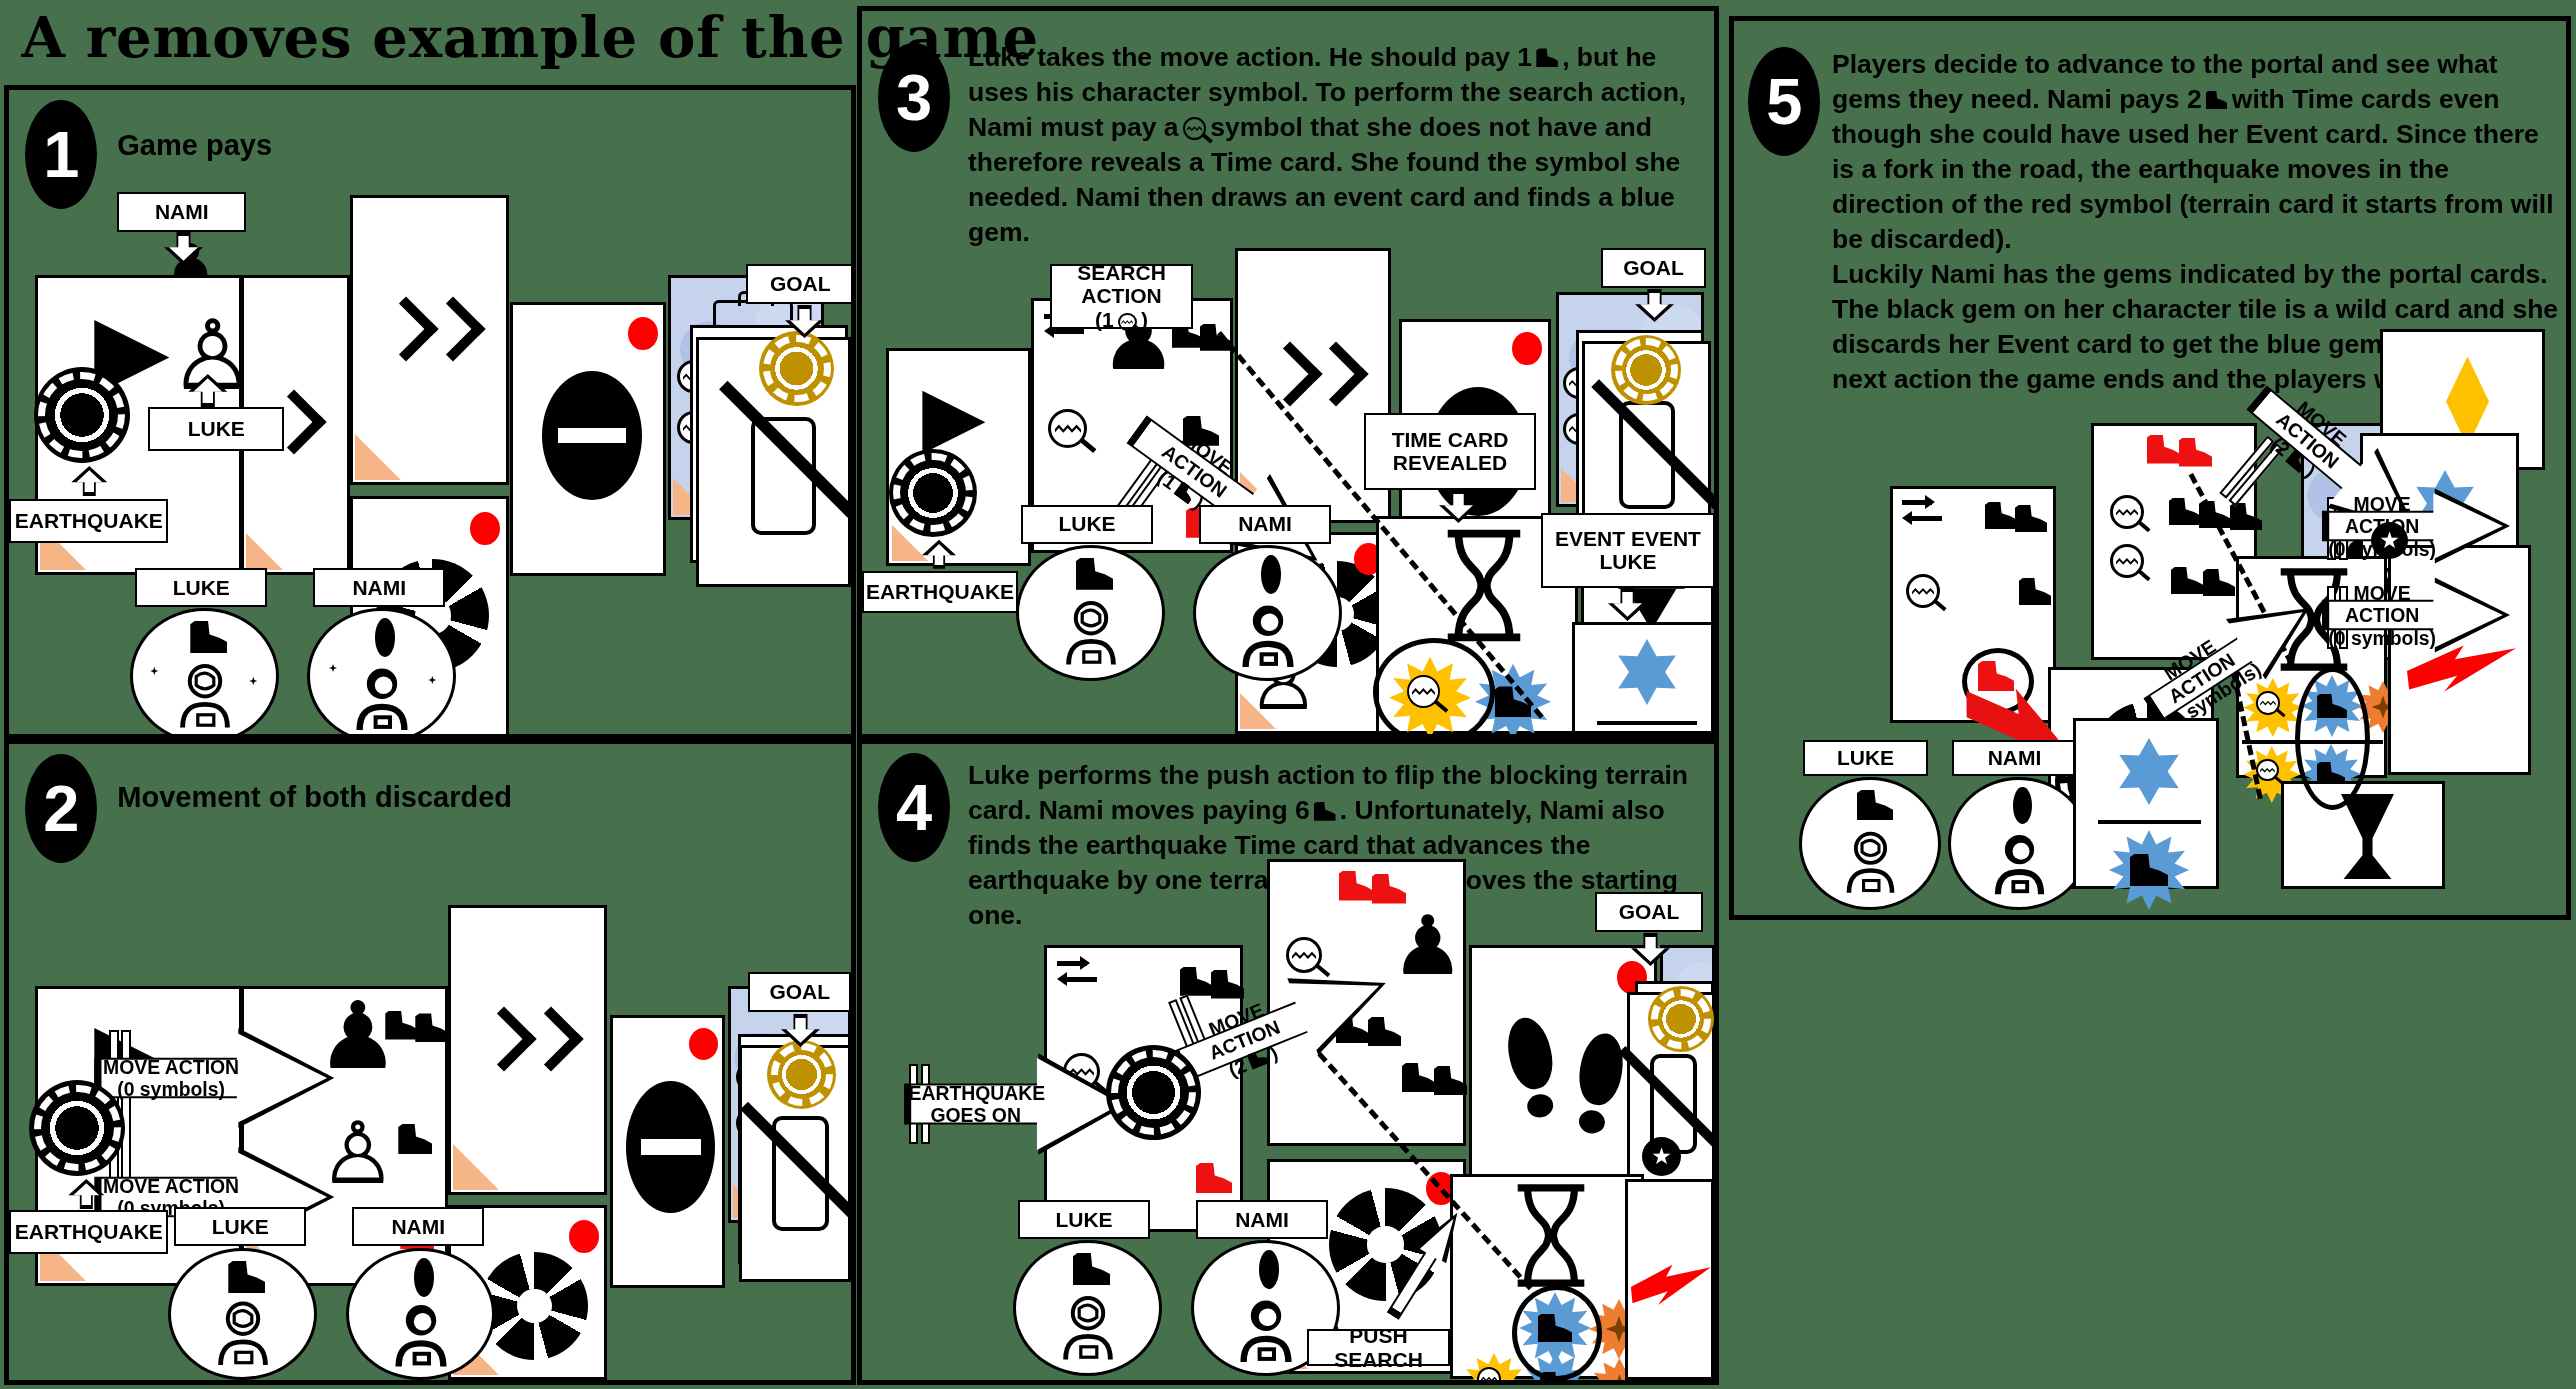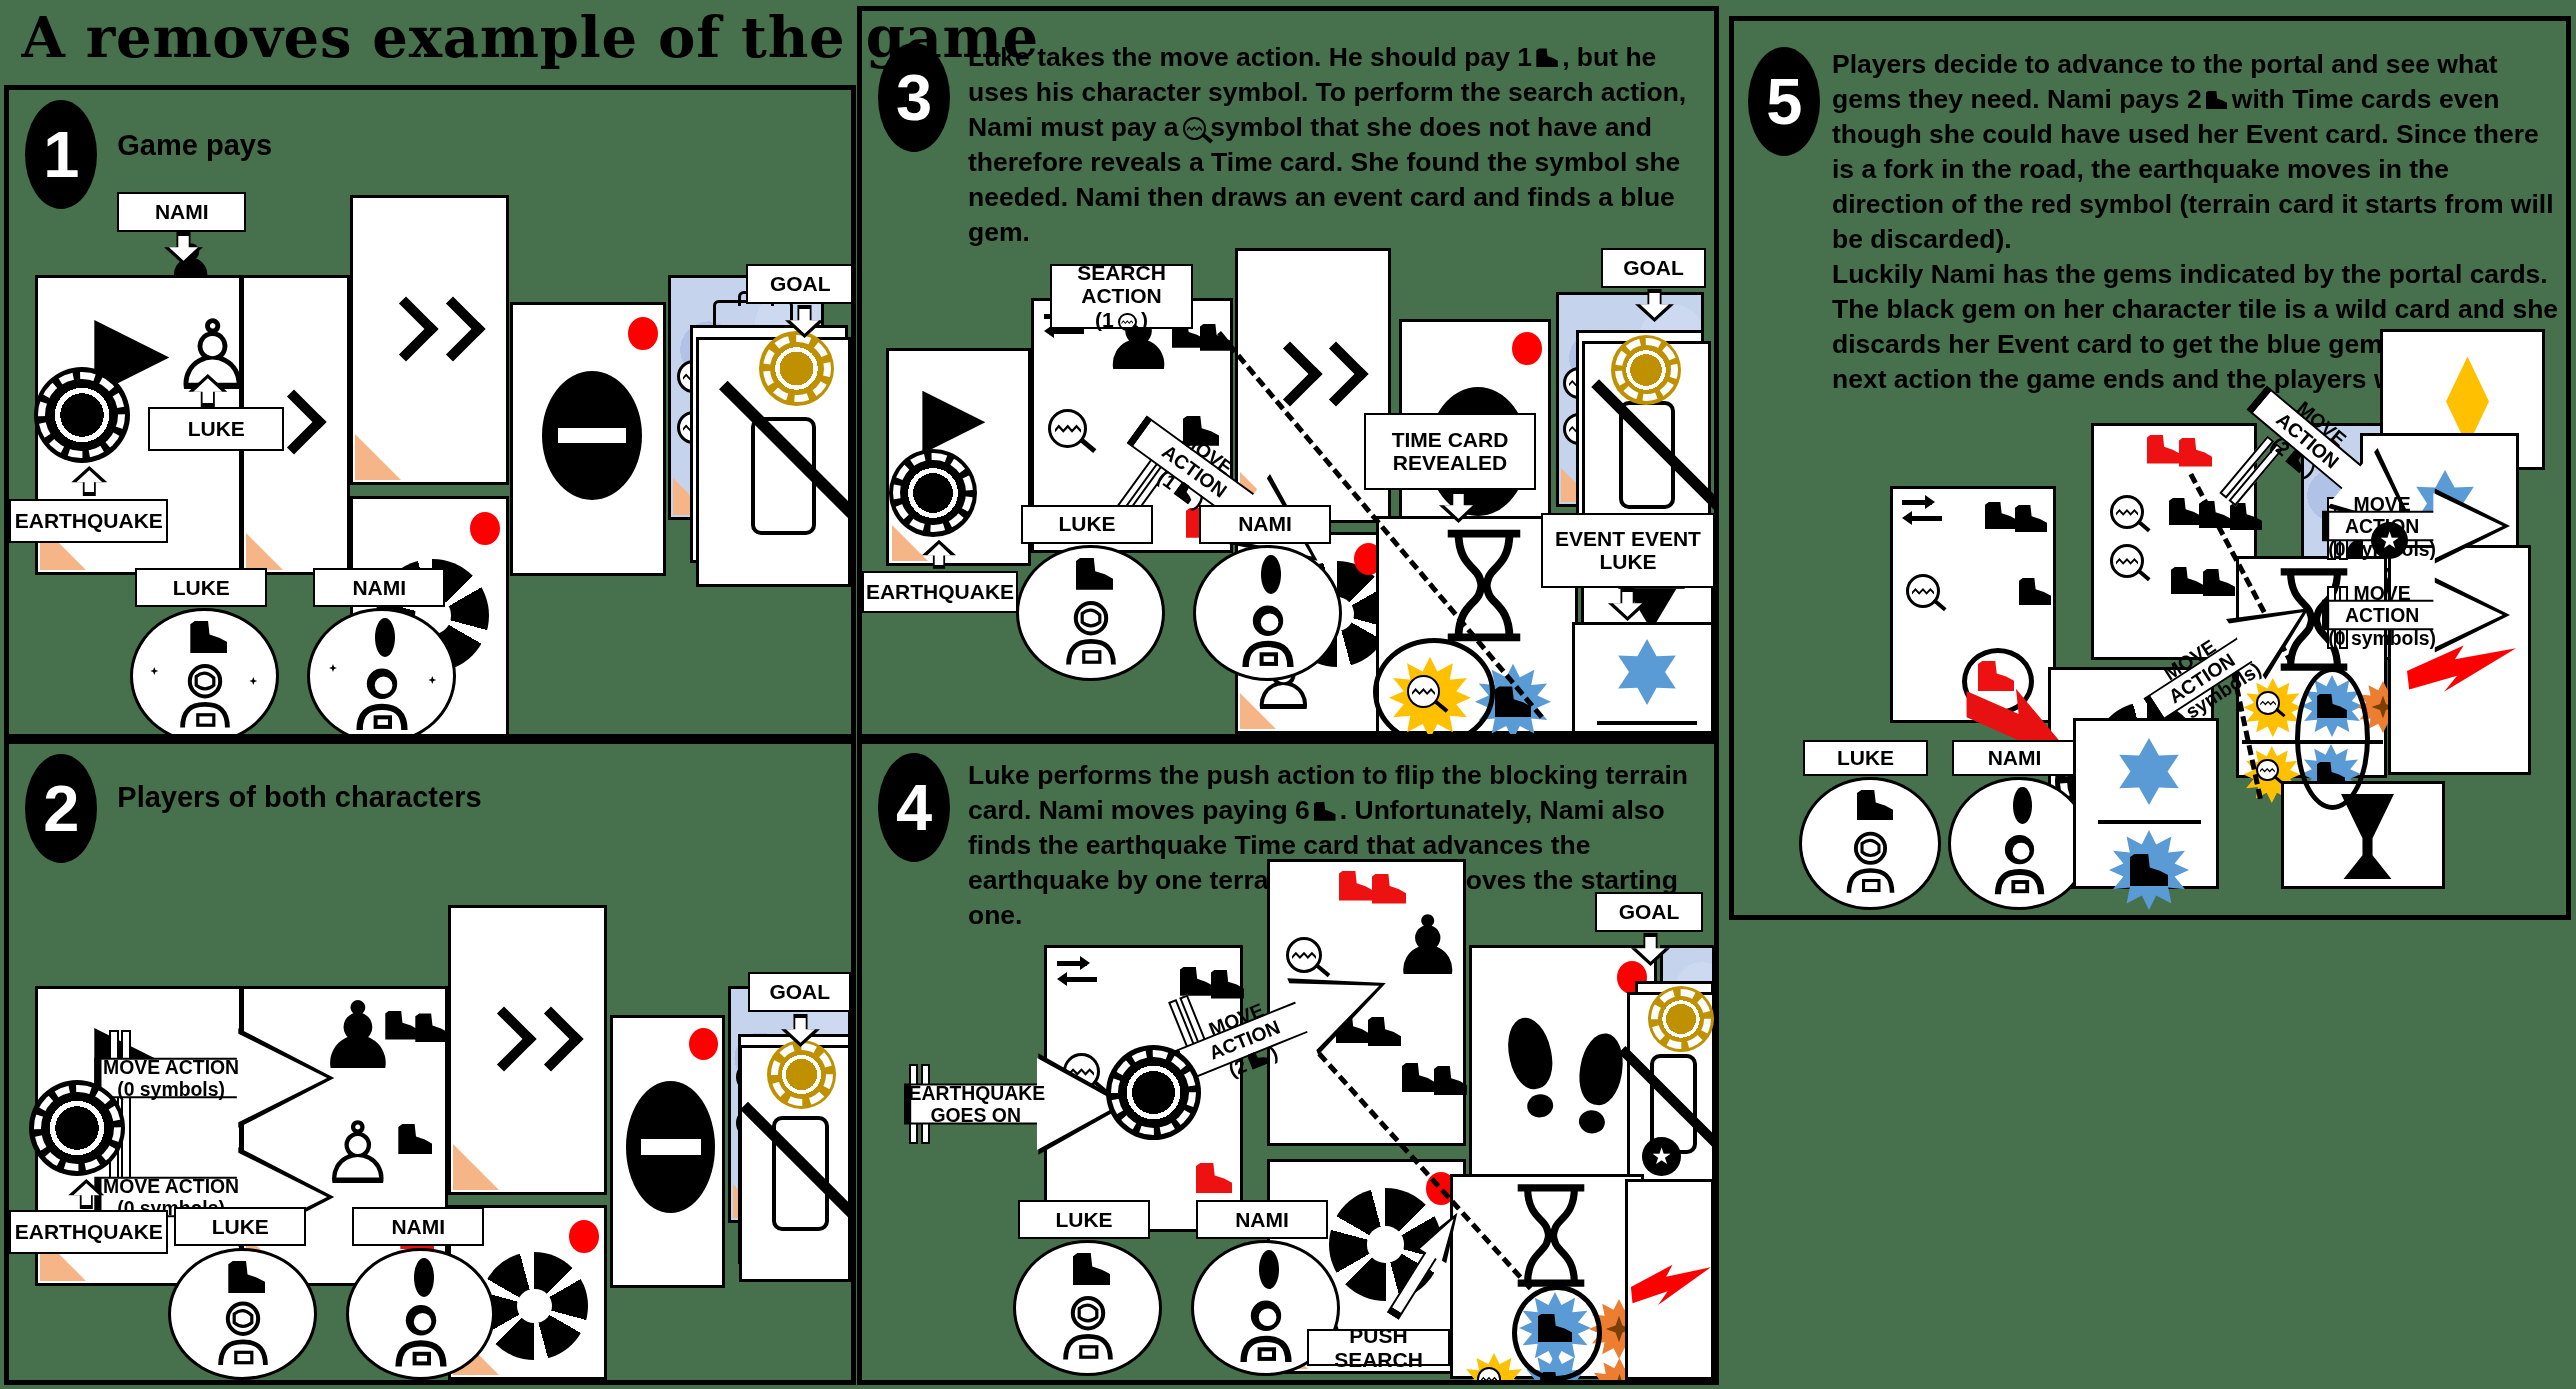--- a/index.html
+++ b/index.html
@@ -179,21 +179,21 @@
         <path d="M22 92 c0 -23 12 -29 28 -29 s28 6 28 29" fill="none" stroke="#000" stroke-width="8"></path>
         <rect x="42" y="76" width="18" height="12" fill="none" stroke="#000" stroke-width="5"></rect>
       </svg>
     <div class="spark" style="left:18.7px;top:53px"></div>
     <div class="spark" style="left:118px;top:65px"></div>
   </div>
 </div>
 
 <div class="panel" style="left:4.3px;top:739px;width:852px;height:646px">
   <div class="num" style="left:16px;top:10px">2</div>
-  <div class="heading" style="left:108px;top:37px">Players of both characters</div>
+  <div class="heading" style="left:108px;top:37px">Movement of both discarded</div>
 
   <div class="card" style="left:26px;top:242px;width:207px;height:300px">
     <div class="flag" style="left:56px;top:39px;width:75px;height:75px"></div>
     <i class="corner"></i>
   </div>
   <div class="deckv" style="left:100px;top:286px;height:215px;width:29px">
       <i></i>
       <i></i>
     </div>
   <div class="barrow" style="left:85px;top:281px;width:240px;height:106px">

